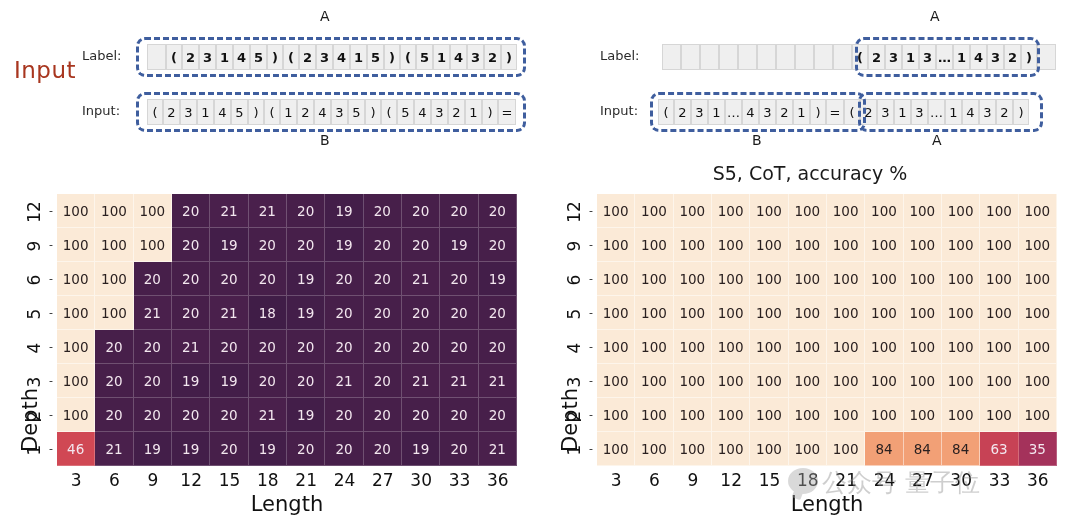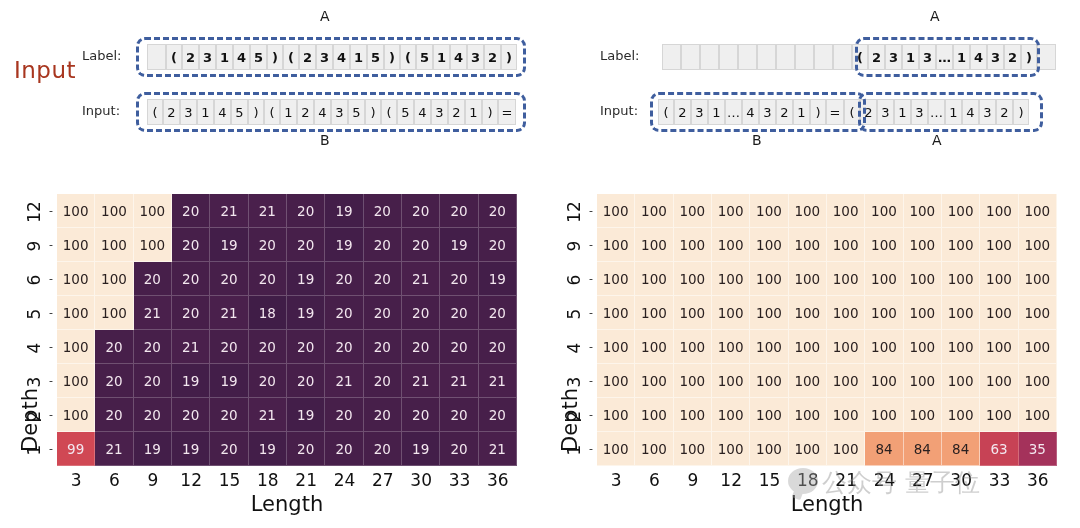--- a/index.html
+++ b/index.html
@@ -294,21 +294,21 @@
       <div class="cell" style="background: rgb(71, 31, 74); color: rgb(243, 231, 239); border-right: 1px solid rgba(255, 255, 255, 0.22); border-bottom: 1px solid rgba(255, 255, 255, 0.22);">20</div>
       <div class="cell" style="background: rgb(71, 31, 74); color: rgb(243, 231, 239); border-right: 1px solid rgba(255, 255, 255, 0.22); border-bottom: 1px solid rgba(255, 255, 255, 0.22);">20</div>
       <div class="cell" style="background: rgb(71, 31, 74); color: rgb(243, 231, 239); border-right: 1px solid rgba(255, 255, 255, 0.22); border-bottom: 1px solid rgba(255, 255, 255, 0.22);">20</div>
       <div class="cell" style="background: rgb(74, 32, 76); color: rgb(243, 231, 239); border-right: 1px solid rgba(255, 255, 255, 0.22); border-bottom: 1px solid rgba(255, 255, 255, 0.22);">21</div>
       <div class="cell" style="background: rgb(67, 30, 73); color: rgb(243, 231, 239); border-right: 1px solid rgba(255, 255, 255, 0.22); border-bottom: 1px solid rgba(255, 255, 255, 0.22);">19</div>
       <div class="cell" style="background: rgb(71, 31, 74); color: rgb(243, 231, 239); border-right: 1px solid rgba(255, 255, 255, 0.22); border-bottom: 1px solid rgba(255, 255, 255, 0.22);">20</div>
       <div class="cell" style="background: rgb(71, 31, 74); color: rgb(243, 231, 239); border-right: 1px solid rgba(255, 255, 255, 0.22); border-bottom: 1px solid rgba(255, 255, 255, 0.22);">20</div>
       <div class="cell" style="background: rgb(71, 31, 74); color: rgb(243, 231, 239); border-right: 1px solid rgba(255, 255, 255, 0.22); border-bottom: 1px solid rgba(255, 255, 255, 0.22);">20</div>
       <div class="cell" style="background: rgb(71, 31, 74); color: rgb(243, 231, 239); border-right: 1px solid rgba(255, 255, 255, 0.22); border-bottom: 1px solid rgba(255, 255, 255, 0.22);">20</div>
       <div class="cell" style="background: rgb(71, 31, 74); color: rgb(243, 231, 239); border-right: 1px solid rgba(255, 255, 255, 0.22); border-bottom: 1px solid rgba(255, 255, 255, 0.22);">20</div>
-      <div class="cell" style="background: rgb(208, 72, 84); color: rgb(243, 231, 239); border-right: 1px solid rgba(255, 255, 255, 0.22); border-bottom: 1px solid rgba(255, 255, 255, 0.22);">99</div>
+      <div class="cell" style="background: rgb(208, 72, 84); color: rgb(243, 231, 239); border-right: 1px solid rgba(255, 255, 255, 0.22); border-bottom: 1px solid rgba(255, 255, 255, 0.22);">46</div>
       <div class="cell" style="background: rgb(74, 32, 76); color: rgb(243, 231, 239); border-right: 1px solid rgba(255, 255, 255, 0.22); border-bottom: 1px solid rgba(255, 255, 255, 0.22);">21</div>
       <div class="cell" style="background: rgb(67, 30, 73); color: rgb(243, 231, 239); border-right: 1px solid rgba(255, 255, 255, 0.22); border-bottom: 1px solid rgba(255, 255, 255, 0.22);">19</div>
       <div class="cell" style="background: rgb(67, 30, 73); color: rgb(243, 231, 239); border-right: 1px solid rgba(255, 255, 255, 0.22); border-bottom: 1px solid rgba(255, 255, 255, 0.22);">19</div>
       <div class="cell" style="background: rgb(71, 31, 74); color: rgb(243, 231, 239); border-right: 1px solid rgba(255, 255, 255, 0.22); border-bottom: 1px solid rgba(255, 255, 255, 0.22);">20</div>
       <div class="cell" style="background: rgb(67, 30, 73); color: rgb(243, 231, 239); border-right: 1px solid rgba(255, 255, 255, 0.22); border-bottom: 1px solid rgba(255, 255, 255, 0.22);">19</div>
       <div class="cell" style="background: rgb(71, 31, 74); color: rgb(243, 231, 239); border-right: 1px solid rgba(255, 255, 255, 0.22); border-bottom: 1px solid rgba(255, 255, 255, 0.22);">20</div>
       <div class="cell" style="background: rgb(71, 31, 74); color: rgb(243, 231, 239); border-right: 1px solid rgba(255, 255, 255, 0.22); border-bottom: 1px solid rgba(255, 255, 255, 0.22);">20</div>
       <div class="cell" style="background: rgb(71, 31, 74); color: rgb(243, 231, 239); border-right: 1px solid rgba(255, 255, 255, 0.22); border-bottom: 1px solid rgba(255, 255, 255, 0.22);">20</div>
       <div class="cell" style="background: rgb(67, 30, 73); color: rgb(243, 231, 239); border-right: 1px solid rgba(255, 255, 255, 0.22); border-bottom: 1px solid rgba(255, 255, 255, 0.22);">19</div>
       <div class="cell" style="background: rgb(71, 31, 74); color: rgb(243, 231, 239); border-right: 1px solid rgba(255, 255, 255, 0.22); border-bottom: 1px solid rgba(255, 255, 255, 0.22);">20</div>
@@ -342,20 +342,21 @@
       <div class="xtick" style="left: 286.167px; top: 318px;">21</div>
       <div class="xtick" style="left: 324.5px; top: 318px;">24</div>
       <div class="xtick" style="left: 362.833px; top: 318px;">27</div>
       <div class="xtick" style="left: 401.167px; top: 318px;">30</div>
       <div class="xtick" style="left: 439.5px; top: 318px;">33</div>
       <div class="xtick" style="left: 477.833px; top: 318px;">36</div>
     </div>
 </div>
 
 <div class="hm right">
+  <div class="hm-title">S5, CoT, accuracy %</div>
   <div class="ylabel" id="hm1-ylabel" style="left:18px;top:300px;">Depth</div>
   <div class="xlabel" id="hm1-xlabel" style="left:57px;top:340px;width:460px;">Length</div>
   <div class="grid" id="hm1-grid" style="left: 57px; top: 42px; width: 460px; height: 272px; grid-template-columns: repeat(12, 1fr); grid-template-rows: repeat(8, 1fr);">
       <div class="cell" style="background: rgb(251, 234, 215); color: rgb(42, 32, 32); border-right: 1px solid rgba(255, 255, 255, 0.5); border-bottom: 1px solid rgba(255, 255, 255, 0.5);">100</div>
       <div class="cell" style="background: rgb(251, 234, 215); color: rgb(42, 32, 32); border-right: 1px solid rgba(255, 255, 255, 0.5); border-bottom: 1px solid rgba(255, 255, 255, 0.5);">100</div>
       <div class="cell" style="background: rgb(251, 234, 215); color: rgb(42, 32, 32); border-right: 1px solid rgba(255, 255, 255, 0.5); border-bottom: 1px solid rgba(255, 255, 255, 0.5);">100</div>
       <div class="cell" style="background: rgb(251, 234, 215); color: rgb(42, 32, 32); border-right: 1px solid rgba(255, 255, 255, 0.5); border-bottom: 1px solid rgba(255, 255, 255, 0.5);">100</div>
       <div class="cell" style="background: rgb(251, 234, 215); color: rgb(42, 32, 32); border-right: 1px solid rgba(255, 255, 255, 0.5); border-bottom: 1px solid rgba(255, 255, 255, 0.5);">100</div>
       <div class="cell" style="background: rgb(251, 234, 215); color: rgb(42, 32, 32); border-right: 1px solid rgba(255, 255, 255, 0.5); border-bottom: 1px solid rgba(255, 255, 255, 0.5);">100</div>
       <div class="cell" style="background: rgb(251, 234, 215); color: rgb(42, 32, 32); border-right: 1px solid rgba(255, 255, 255, 0.5); border-bottom: 1px solid rgba(255, 255, 255, 0.5);">100</div>

